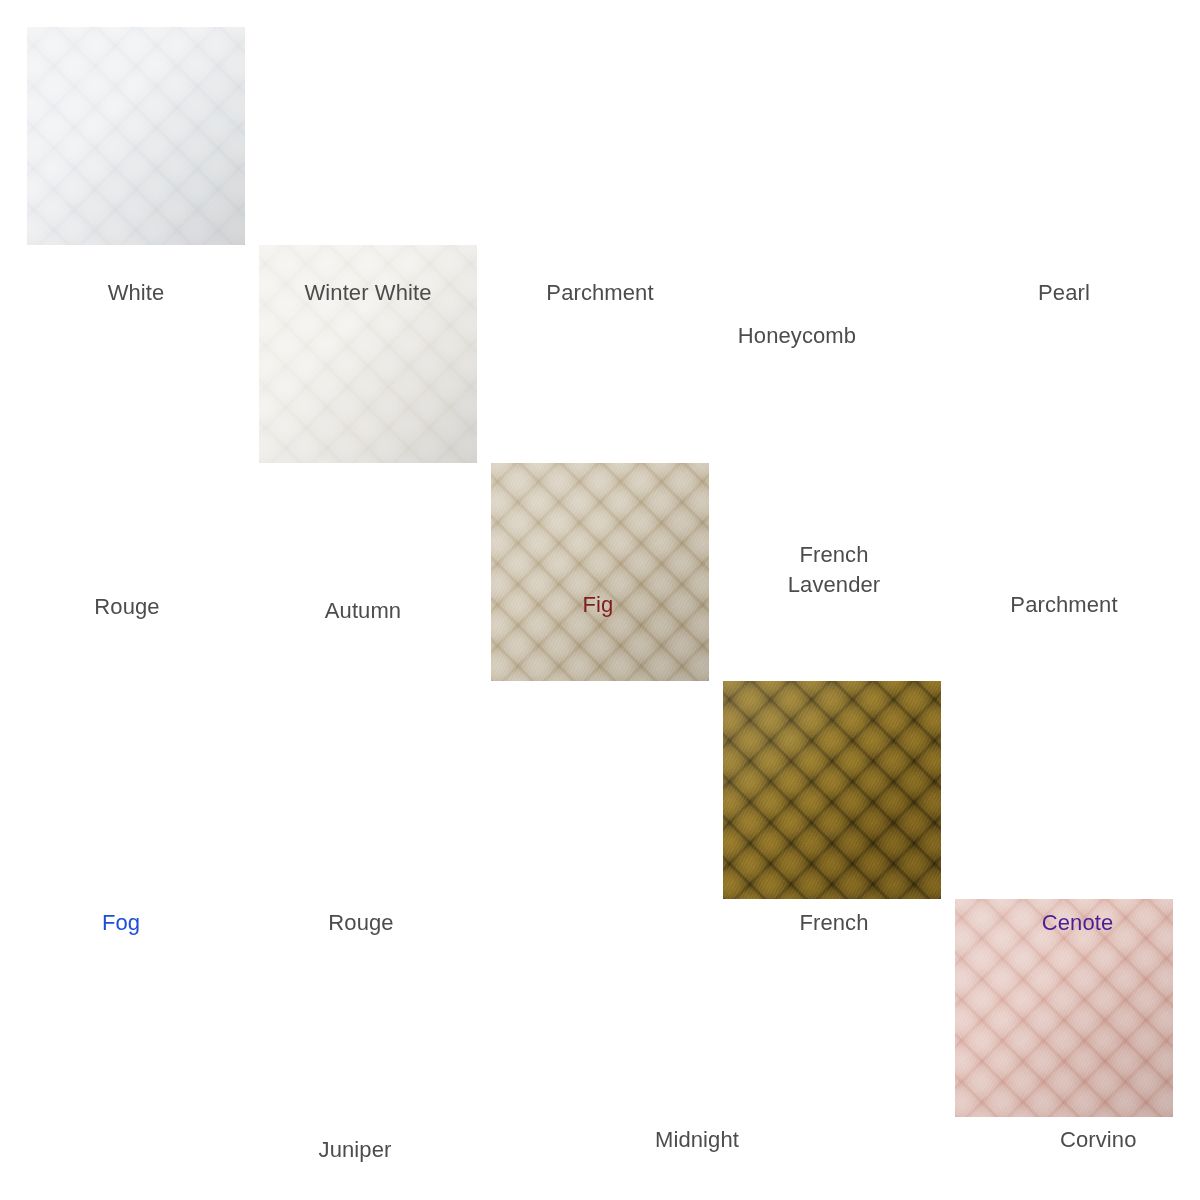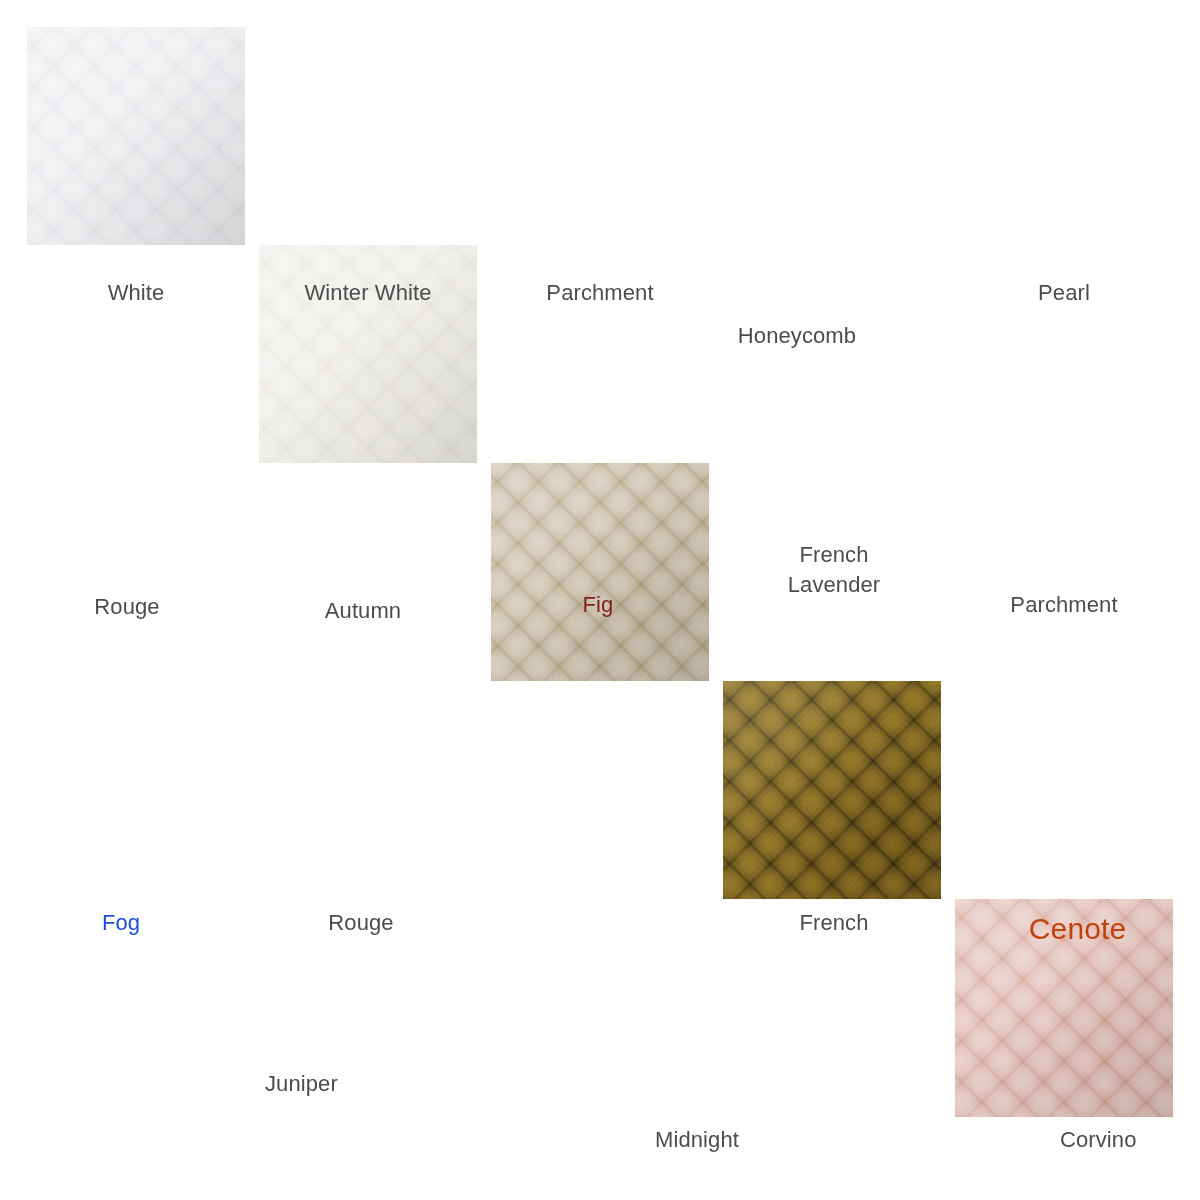--- a/index.html
+++ b/index.html
@@ -154,17 +154,17 @@
     <div class="swatch-label label-below" style="left: 955px; top: 278px; width: 218px; color: rgb(76, 76, 76); font-size: 22px;">Pearl</div>
     <div class="swatch-label label-below" style="left: 18px; top: 592px; width: 218px; color: rgb(76, 76, 76); font-size: 22px;">Rouge</div>
     <div class="swatch-label label-below" style="left: 249px; top: 596px; width: 228px; color: rgb(76, 76, 76); font-size: 22px;">Autumn</div>
     <div class="swatch-label label-below" style="left: 489px; top: 590px; width: 218px; color: #7f1d1d; font-size: 22px;">Fig</div>
     <div class="swatch-label label-below" style="left: 723px; top: 540px; width: 222px; color: rgb(76, 76, 76); font-size: 22px;">French
 Lavender</div>
     <div class="swatch-label label-below" style="left: 955px; top: 590px; width: 218px; color: rgb(76, 76, 76); font-size: 22px;">Parchment</div>
     <div class="swatch-label label-below" style="left: 12px; top: 908px; width: 218px; color: #1d4ed8; font-size: 22px;">Fog</div>
     <div class="swatch-label label-below" style="left: 252px; top: 908px; width: 218px; color: rgb(76, 76, 76); font-size: 22px;">Rouge</div>
     <div class="swatch-label label-below" style="left: 725px; top: 908px; width: 218px; color: rgb(76, 76, 76); font-size: 22px;">French</div>
-    <div class="swatch-label label-below" style="left: 955px; top: 908px; width: 245px; color: #c2410c; font-size: 30px;">Cenote</div>
-    <div class="swatch-label label-side" style="left: 265px; top: 1069px; width: 180px; color: rgb(76, 76, 76); font-size: 22px;">Juniper</div>
+    <div class="swatch-label label-below" style="left: 955px; top: 908px; width: 245px; color: #4c1d95; font-size: 22px;">Cenote</div>
+    <div class="swatch-label label-side" style="left: 265px; top: 1135px; width: 180px; color: rgb(76, 76, 76); font-size: 22px; text-align: center;">Juniper</div>
     <div class="swatch-label label-side" style="left: 655px; top: 1125px; width: 180px; color: rgb(76, 76, 76); font-size: 22px;">Midnight</div>
     <div class="swatch-label label-side" style="left: 1060px; top: 1125px; width: 180px; color: rgb(76, 76, 76); font-size: 22px;">Corvino</div>
   </div>
 
 </body></html>

